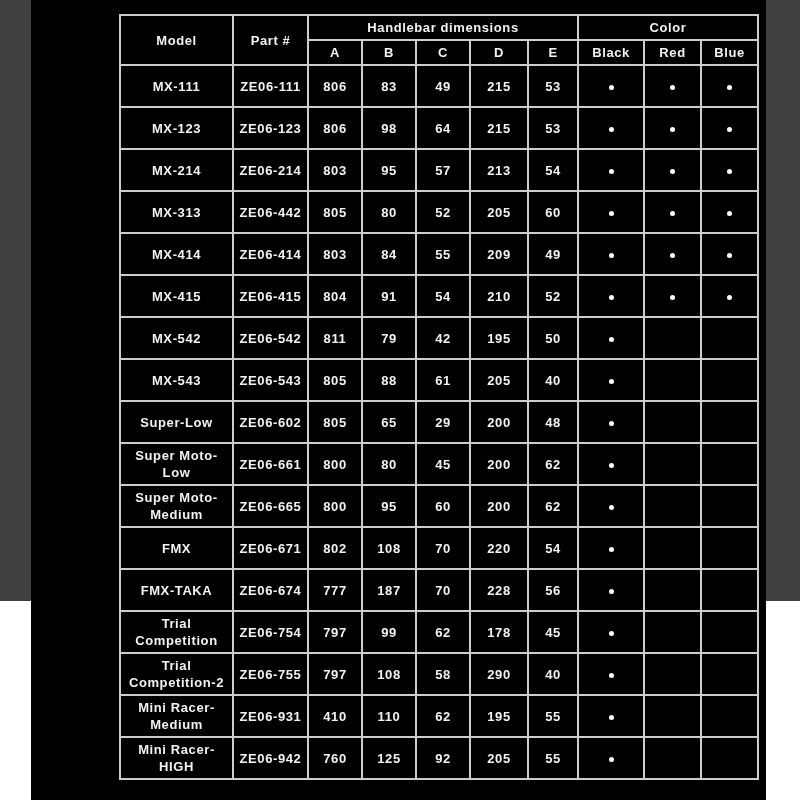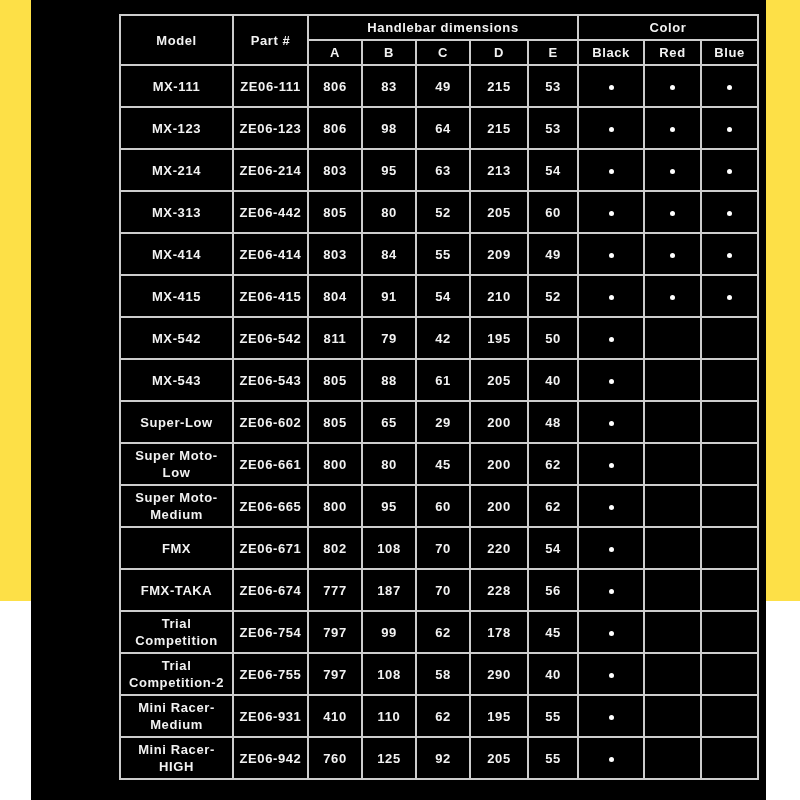--- a/index.html
+++ b/index.html
@@ -8,21 +8,21 @@
     width: 800px;
     height: 800px;
     background: #ffffff;
     font-family: "Liberation Sans", sans-serif;
     overflow: hidden;
   }
   .canvas {
     position: relative;
     width: 800px;
     height: 601px;
-    background: #fde047;
+    background: #404040;
   }
   .sheet {
     position: absolute;
     left: 31px;
     top: 0;
     width: 735px;
     height: 800px;
     background: #000000;
   }
   table.spec {
@@ -118,21 +118,21 @@
     <td class="dim">53</td>
     <td class="colorcell"><span class="dot" style="background: rgb(255, 255, 255);"></span></td>
     <td class="colorcell"><span class="dot" style="background: rgb(255, 255, 255);"></span></td>
     <td class="colorcell"><span class="dot" style="background: rgb(255, 255, 255);"></span></td>
   </tr>
           <tr>
     <td class="model">MX-214</td>
     <td class="part">ZE06-214</td>
     <td class="dim">803</td>
     <td class="dim">95</td>
-    <td class="dim">63</td>
+    <td class="dim">57</td>
     <td class="dim">213</td>
     <td class="dim">54</td>
     <td class="colorcell"><span class="dot" style="background: rgb(255, 255, 255);"></span></td>
     <td class="colorcell"><span class="dot" style="background: rgb(255, 255, 255);"></span></td>
     <td class="colorcell"><span class="dot" style="background: rgb(255, 255, 255);"></span></td>
   </tr>
           <tr>
     <td class="model">MX-313</td>
     <td class="part">ZE06-442</td>
     <td class="dim">805</td>

